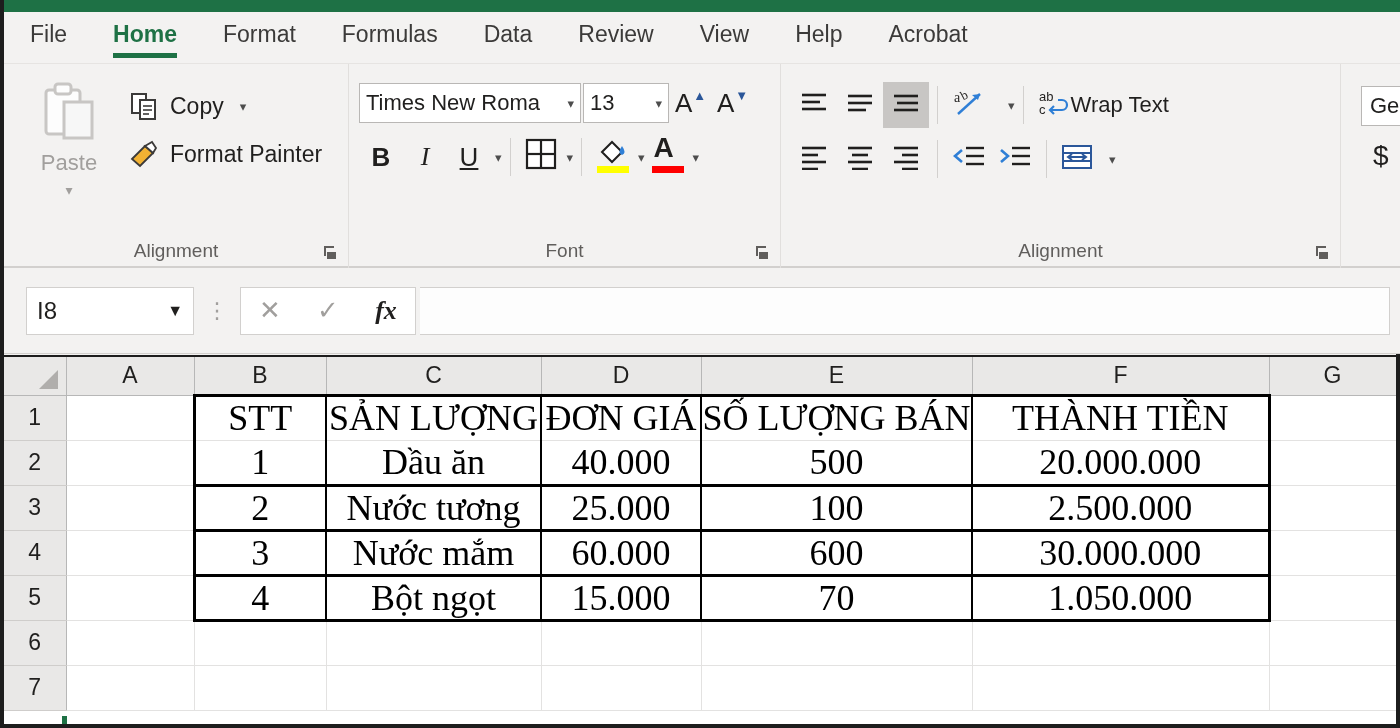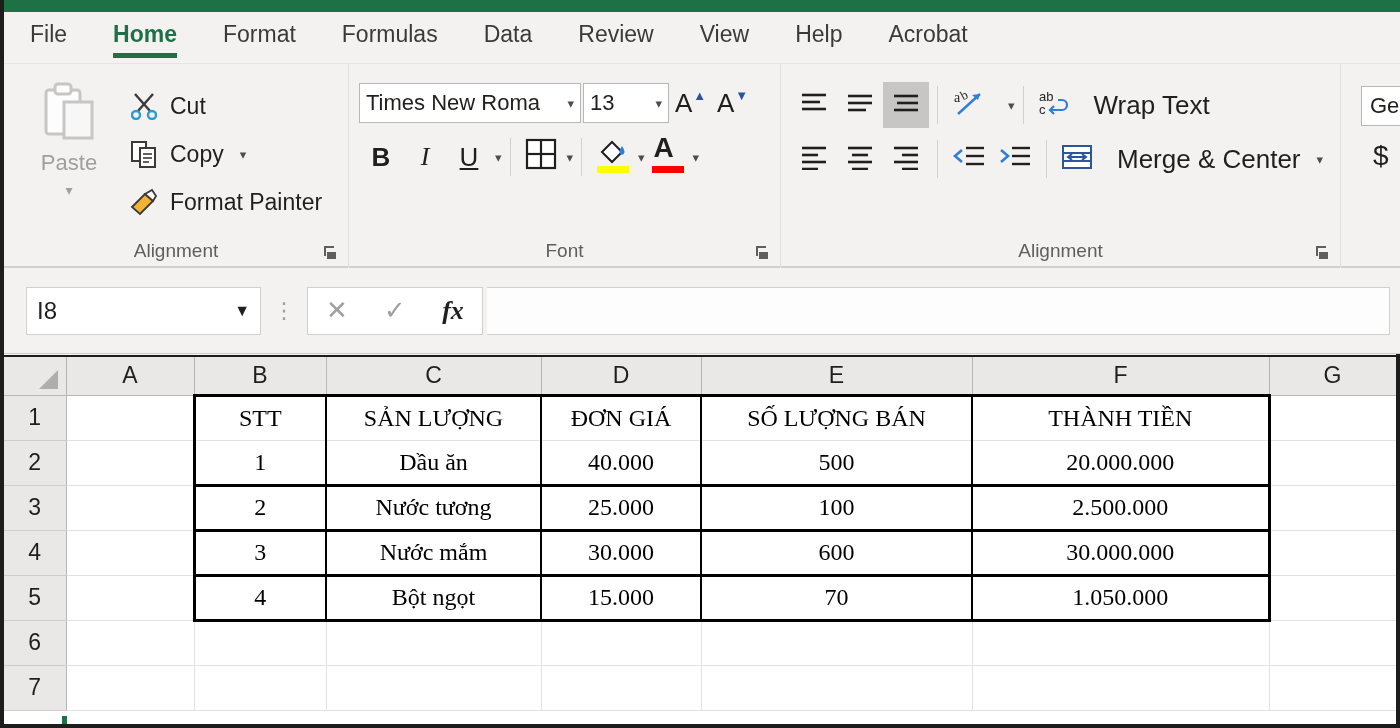--- a/index.html
+++ b/index.html
@@ -138,21 +138,21 @@
   .abtn {
     width: 46px; height: 46px; display: flex;
     align-items: center; justify-content: center;
     cursor: pointer;
   }
   .abtn.sel { background: #c8c6c4; }
   .labeled {
     display: flex; align-items: center; cursor: pointer;
     height: 46px; padding: 0 6px; justify-content: center;
   }
-  .labeled .txt { font-size: 26px; color: #201f1e; margin-left: 24px; white-space: nowrap; }
+  .labeled .txt { font-size: 22px; color: #201f1e; margin-left: 1px; white-space: nowrap; }
 
   
   .g-number { width: 62px; overflow: hidden; border-right: none; }
   .numfmt-box {
     margin-top: 14px; margin-left: 10px;
     width: 120px; height: 40px; background: #fff;
     border: 1px solid #b9b7b5; display: flex; align-items: center;
     padding-left: 8px; cursor: text;
   }
   .numfmt-box .val { font-size: 22px; color: #201f1e; }
@@ -161,21 +161,21 @@
   
   .formulabar {
     position: absolute; left: 0; top: 268px;
     width: 1400px; height: 86px;
     background: #f3f2f1;
     display: flex; align-items: center;
     padding: 0 10px;
     border-bottom: 1px solid #d2d0ce;
   }
   .namebox {
-    width: 235px; height: 48px; background: #fff;
+    width: 168px; height: 48px; background: #fff;
     border: 1px solid #d2d0ce; display: flex;
     align-items: center; padding: 0 10px; margin-left: 12px;
     cursor: text;
   }
   .namebox .val { font-size: 24px; color: #201f1e; flex: 1; }
   .namebox .caret { font-size: 16px; color: #201f1e; }
   .dots {
     width: 46px; text-align: center; color: #a19f9d;
     font-size: 22px; line-height: 10px; letter-spacing: 0;
   }
@@ -234,21 +234,21 @@
     font-size: 23px; color: #201f1e; font-weight: normal;
     text-align: center; vertical-align: middle;
     cursor: pointer;
   }
   .cell {
     height: 45px;
     border-right: 1px solid #e3e2e1;
     border-bottom: 1px solid #e3e2e1;
     background: #fff;
     font-family: "Liberation Serif", serif;
-    font-size: 24px; color: #000;
+    font-size: 36px; color: #000;
     text-align: center; vertical-align: middle;
     white-space: nowrap;
     cursor: cell;
   }
   
   .bt-top    { border-top: 3px solid #000 !important; }
   .bt-bottom { border-bottom: 3px solid #000 !important; }
   .bt-left   { border-left: 3px solid #000 !important; }
   .bt-right  { border-right: 3px solid #000 !important; }
   .bt-inner-b{ border-bottom: 3px solid #000 !important; }
@@ -289,31 +289,20 @@
             <rect x="17" y="4" width="16" height="10" rx="3" fill="#fdfdfd" stroke="#c8c6c4" stroke-width="3"></rect>
             <rect x="26" y="22" width="28" height="36" fill="#f7f7f7" stroke="#c8c6c4" stroke-width="3"></rect>
           </svg>
         </span>
         <span class="paste-label">Paste</span>
         <span class="paste-caret">▾</span>
       </div>
       <div class="clip-col">
         <div class="clip-item">
           <span class="ic">
-            <svg width="26" height="28" viewBox="0 0 26 28">
-              <line x1="4" y1="2" x2="19" y2="19" stroke="#3b3a39" stroke-width="2.4"></line>
-              <line x1="22" y1="2" x2="7" y2="19" stroke="#3b3a39" stroke-width="2.4"></line>
-              <circle cx="5" cy="23" r="4" fill="none" stroke="#2f99d6" stroke-width="2.4"></circle>
-              <circle cx="21" cy="23" r="4" fill="none" stroke="#2f99d6" stroke-width="2.4"></circle>
-            </svg>
-          </span>
-          <span class="txt">Cut</span>
-        </div>
-        <div class="clip-item">
-          <span class="ic">
             <svg width="28" height="30" viewBox="0 0 28 30">
               <rect x="2" y="3" width="14" height="19" fill="#fff" stroke="#3b3a39" stroke-width="2"></rect>
               <rect x="10" y="9" width="15" height="19" fill="#fff" stroke="#3b3a39" stroke-width="2"></rect>
               <line x1="13" y1="15" x2="22" y2="15" stroke="#3b3a39" stroke-width="1.6"></line>
               <line x1="13" y1="19" x2="22" y2="19" stroke="#3b3a39" stroke-width="1.6"></line>
               <line x1="13" y1="23" x2="19" y2="23" stroke="#3b3a39" stroke-width="1.6"></line>
             </svg>
           </span>
           <span class="txt">Copy</span>
           <span class="mini-caret">▾</span>
@@ -507,21 +496,20 @@
           <span>
             <svg width="32" height="28" viewBox="0 0 32 28">
               <rect x="2" y="3" width="28" height="22" fill="#fff" stroke="#2b579a" stroke-width="2"></rect>
               <line x1="2" y1="10" x2="30" y2="10" stroke="#2b579a" stroke-width="2"></line>
               <line x1="2" y1="18" x2="30" y2="18" stroke="#2b579a" stroke-width="2"></line>
               <path d="M8 14 h16" stroke="#2b579a" stroke-width="2"></path>
               <path d="M11 11 l-4 3 l4 3" fill="none" stroke="#2b579a" stroke-width="2"></path>
               <path d="M21 11 l4 3 l-4 3" fill="none" stroke="#2b579a" stroke-width="2"></path>
             </svg>
           </span>
-          <span class="txt">Merge &amp; Center</span>
           <span class="mini-caret">▾</span>
         </div>
       </div>
       <div class="group-label">Alignment</div>
       <div class="grp-launcher">
         <svg width="15" height="15" viewBox="0 0 15 15">
             <path d="M1 1 h10 v2 h-8 v8 h-2z M4 7 h9 v7 h-9z" fill="#605e5c"></path>
           </svg>
       </div>
     </div>
@@ -605,21 +593,21 @@
         <td class="cell bt-inner-b bt-inner-r">100</td>
         <td class="cell bt-inner-b bt-right">2.500.000</td>
         <td class="cell"></td>
       </tr>
 
       <tr>
         <th class="rowhead">4</th>
         <td class="cell"></td>
         <td class="cell bt-inner-b bt-left bt-inner-r">3</td>
         <td class="cell bt-inner-b bt-inner-r">Nước mắm</td>
-        <td class="cell bt-inner-b bt-inner-r">30.000</td>
+        <td class="cell bt-inner-b bt-inner-r">60.000</td>
         <td class="cell bt-inner-b bt-inner-r">600</td>
         <td class="cell bt-inner-b bt-right">30.000.000</td>
         <td class="cell"></td>
       </tr>
 
       <tr>
         <th class="rowhead">5</th>
         <td class="cell"></td>
         <td class="cell bt-bottom bt-left bt-inner-r">4</td>
         <td class="cell bt-bottom bt-inner-r">Bột ngọt</td>

